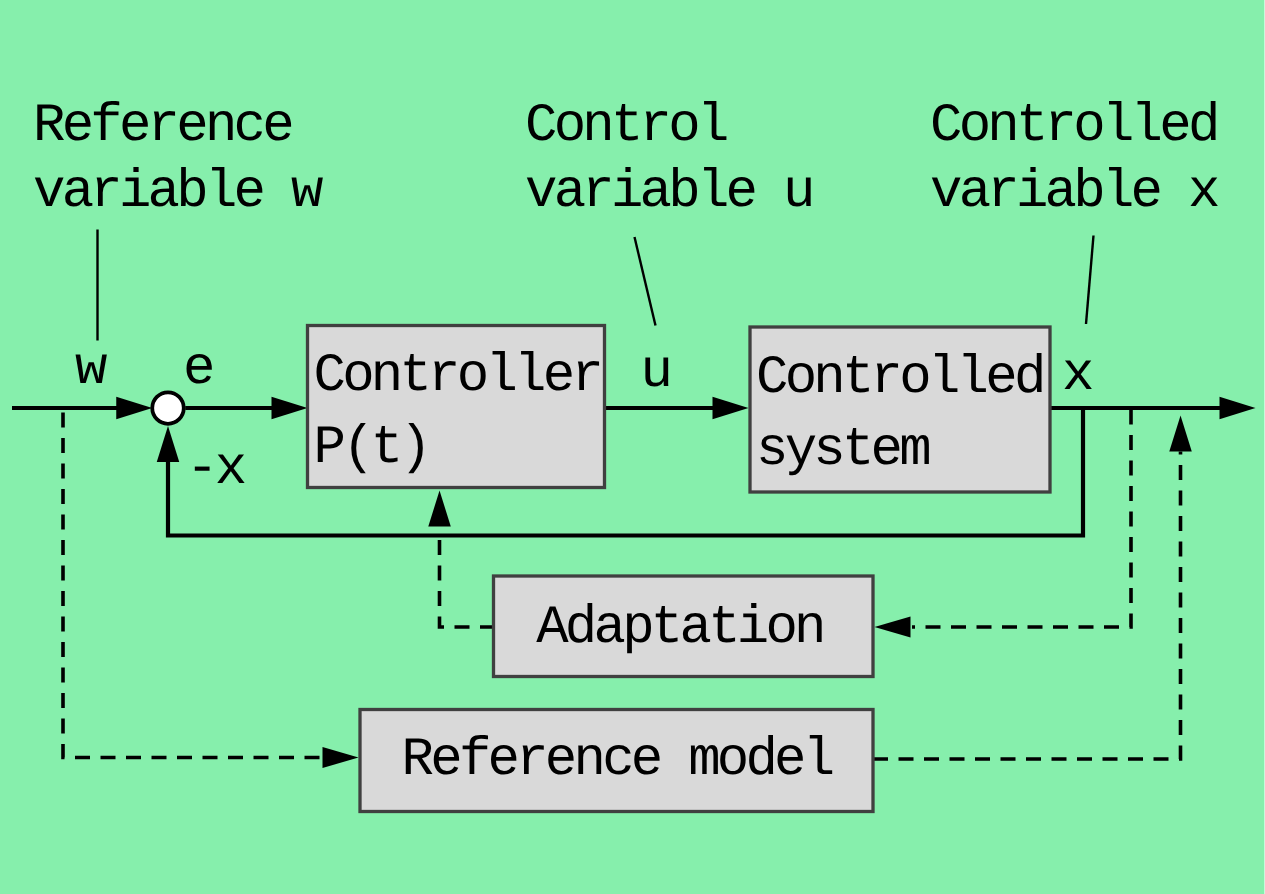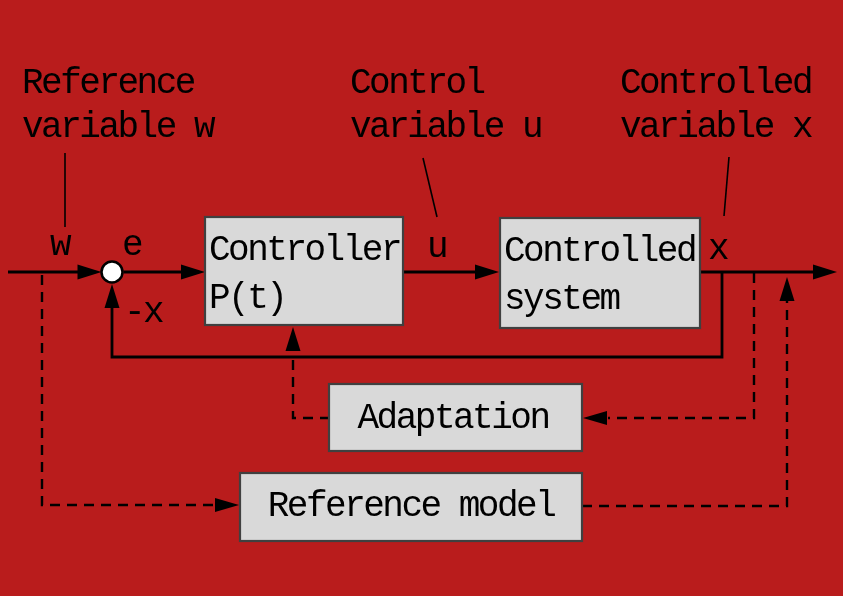--- a/index.html
+++ b/index.html
@@ -4,21 +4,21 @@
 <style>
   html, body {
     margin: 0;
     padding: 0;
     background: #ffffff;
   }
   #stage {
     position: relative;
     width: 843px;
     height: 596px;
-    background: #b91c1c;
+    background: #86efac;
     overflow: hidden;
   }
   svg { display: block; }
   .txt {
     font-family: "Liberation Mono", "DejaVu Sans Mono", monospace;
     font-size: 36px;
     letter-spacing: -2.5px;
     fill: #000000;
   }
   .block-rect {

